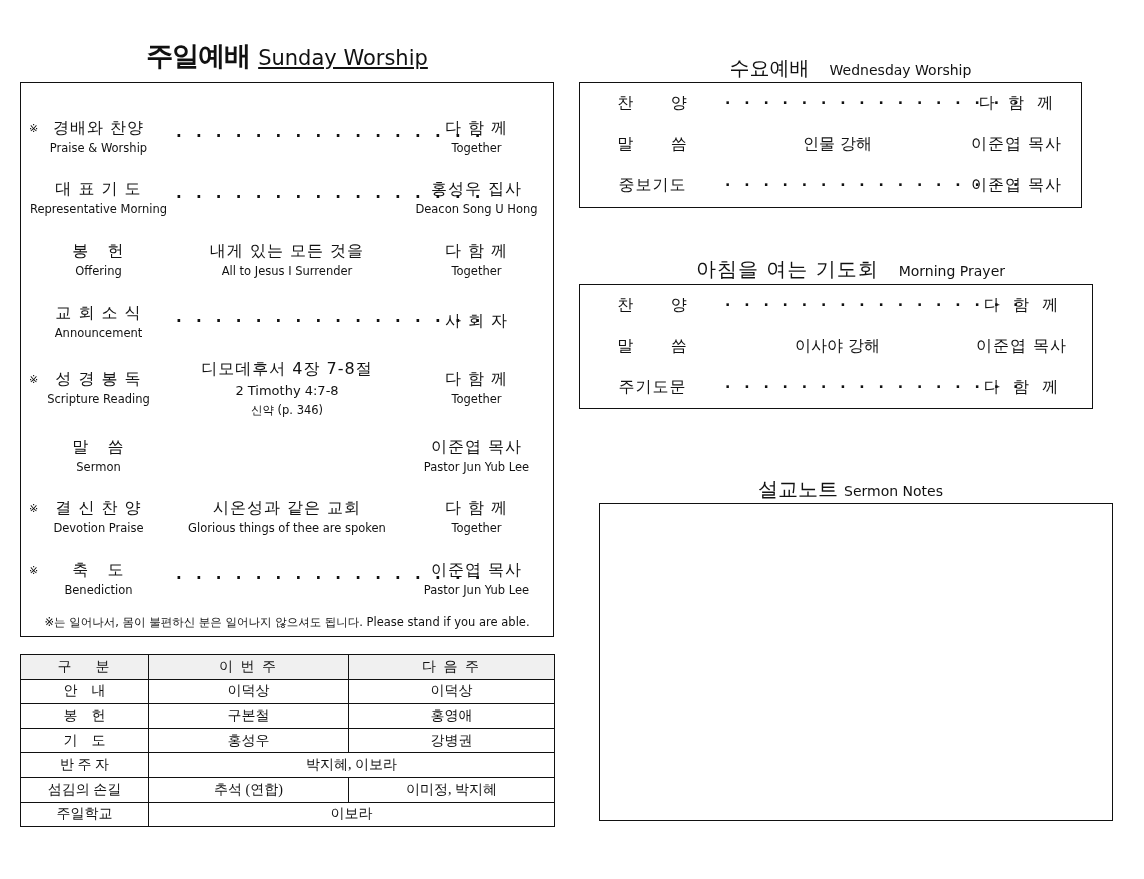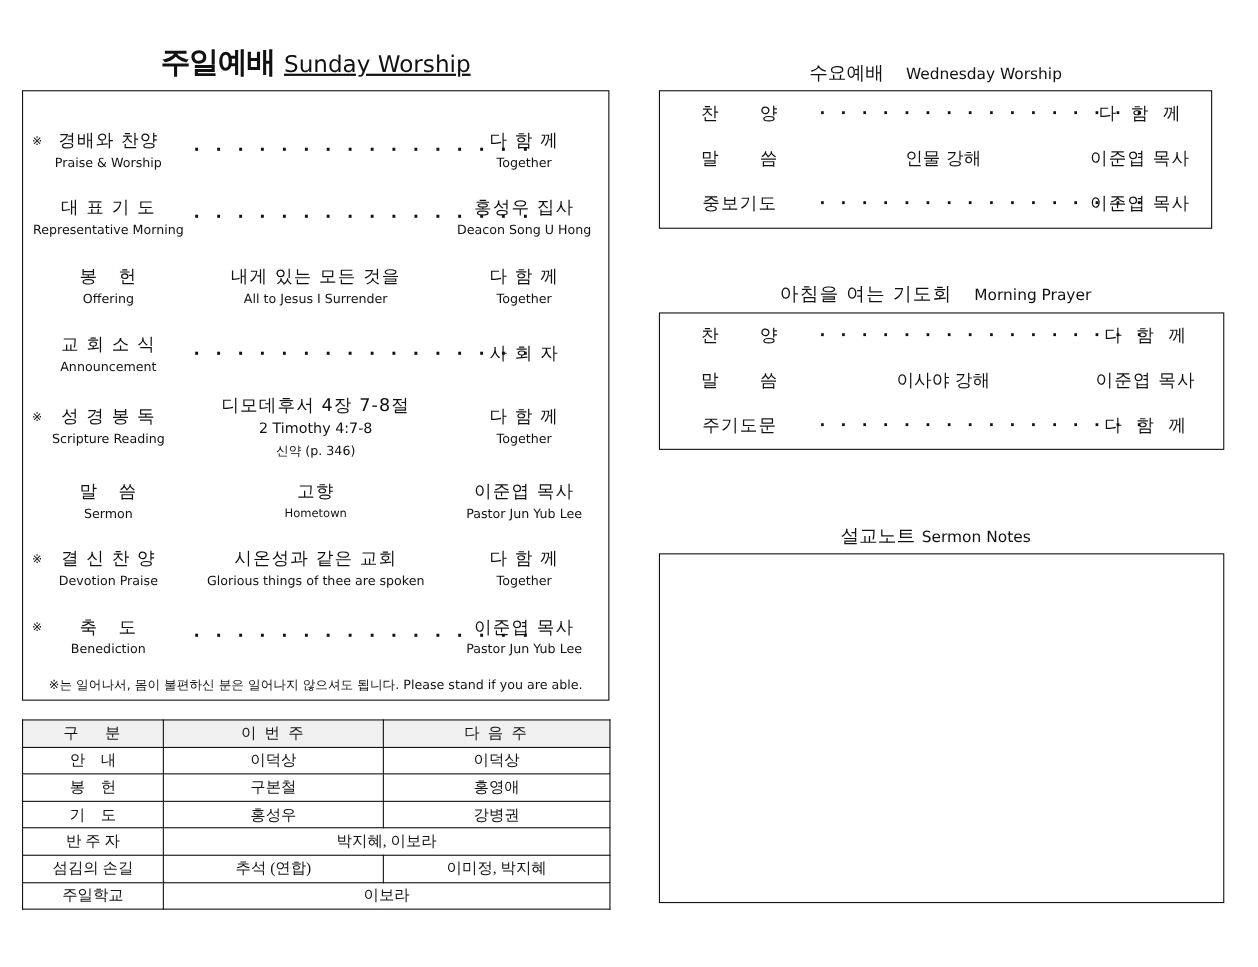--- a/index.html
+++ b/index.html
@@ -21,24 +21,24 @@
   .en-s { font-size: 11.5px; line-height: 18px; }
   .dots { font-size: 15px; letter-spacing: 4.5px; line-height: 22px; font-weight: bold; }
   .note { position: absolute; left: 0; width: 100%; top: 532px; text-align: center; font-size: 11.5px; white-space: nowrap; }
 
   .duty-table { position: absolute; left: 20px; top: 654px; width: 534px; border-collapse: collapse; table-layout: fixed; font-family: Liberation Serif, serif; }
   .duty-table td, .duty-table th { border: 1.5px solid #111; height: 24.6px; text-align: center; font-size: 14px; font-weight: normal; white-space: nowrap; }
   .duty-table th { background: #f0f0f0; }
   .duty-table .h1 { letter-spacing: 2px; }
 
   .sec-title { position: absolute; text-align: center; white-space: nowrap; }
-  .sec-title .ko { font-size: 17px; }
+  .sec-title .ko { font-size: 20px; }
   .sec-title .en { font-size: 14px; margin-left: 20px; }
 
-  .side-box { position: absolute; left: 599px; width: 503px; border: 1.5px solid #111; }
+  .side-box { position: absolute; left: 579px; width: 503px; border: 1.5px solid #111; }
   .side-row { position: absolute; left: 0; width: 100%; height: 30px; font-size: 16px; }
   .side-row span { position: absolute; text-align: center; white-space: nowrap; line-height: 30px; }
   .side-row .a { left: 0; width: 145px; letter-spacing: 1px; }
   .side-row .b { left: 145px; width: 225px; }
   .side-row .c { left: 370px; width: 133px; letter-spacing: 1px; }
   .side-row .b.dots { font-size: 14px; letter-spacing: 4.5px; }
 
   .notes-box { position: absolute; left: 599px; top: 503px; width: 514px; height: 318px; border: 1.5px solid #111; }
 </style>
 </head>
@@ -121,24 +121,20 @@
     <div class="col c3">
         <div class="ko-l">다 함 께</div>
         <div class="en-s">Together</div>
       </div>
   </div>
 
   <div class="srow" style="top:353px">
     <div class="col c1">
         <div class="ko-l" style="white-space:pre">말   씀</div>
         <div class="en-s">Sermon</div>
-      </div>
-    <div class="col c2">
-        <div class="ko-l">고향</div>
-        <div class="en-s" style="font-size:10.5px">Hometown</div>
       </div>
     <div class="col c3">
         <div class="ko-l">이준엽 목사</div>
         <div class="en-s">Pastor Jun Yub Lee</div>
       </div>
   </div>
 
   <div class="srow" style="top:414px">
     <span class="star" style="top:5px">※</span>
     <div class="col c1">

